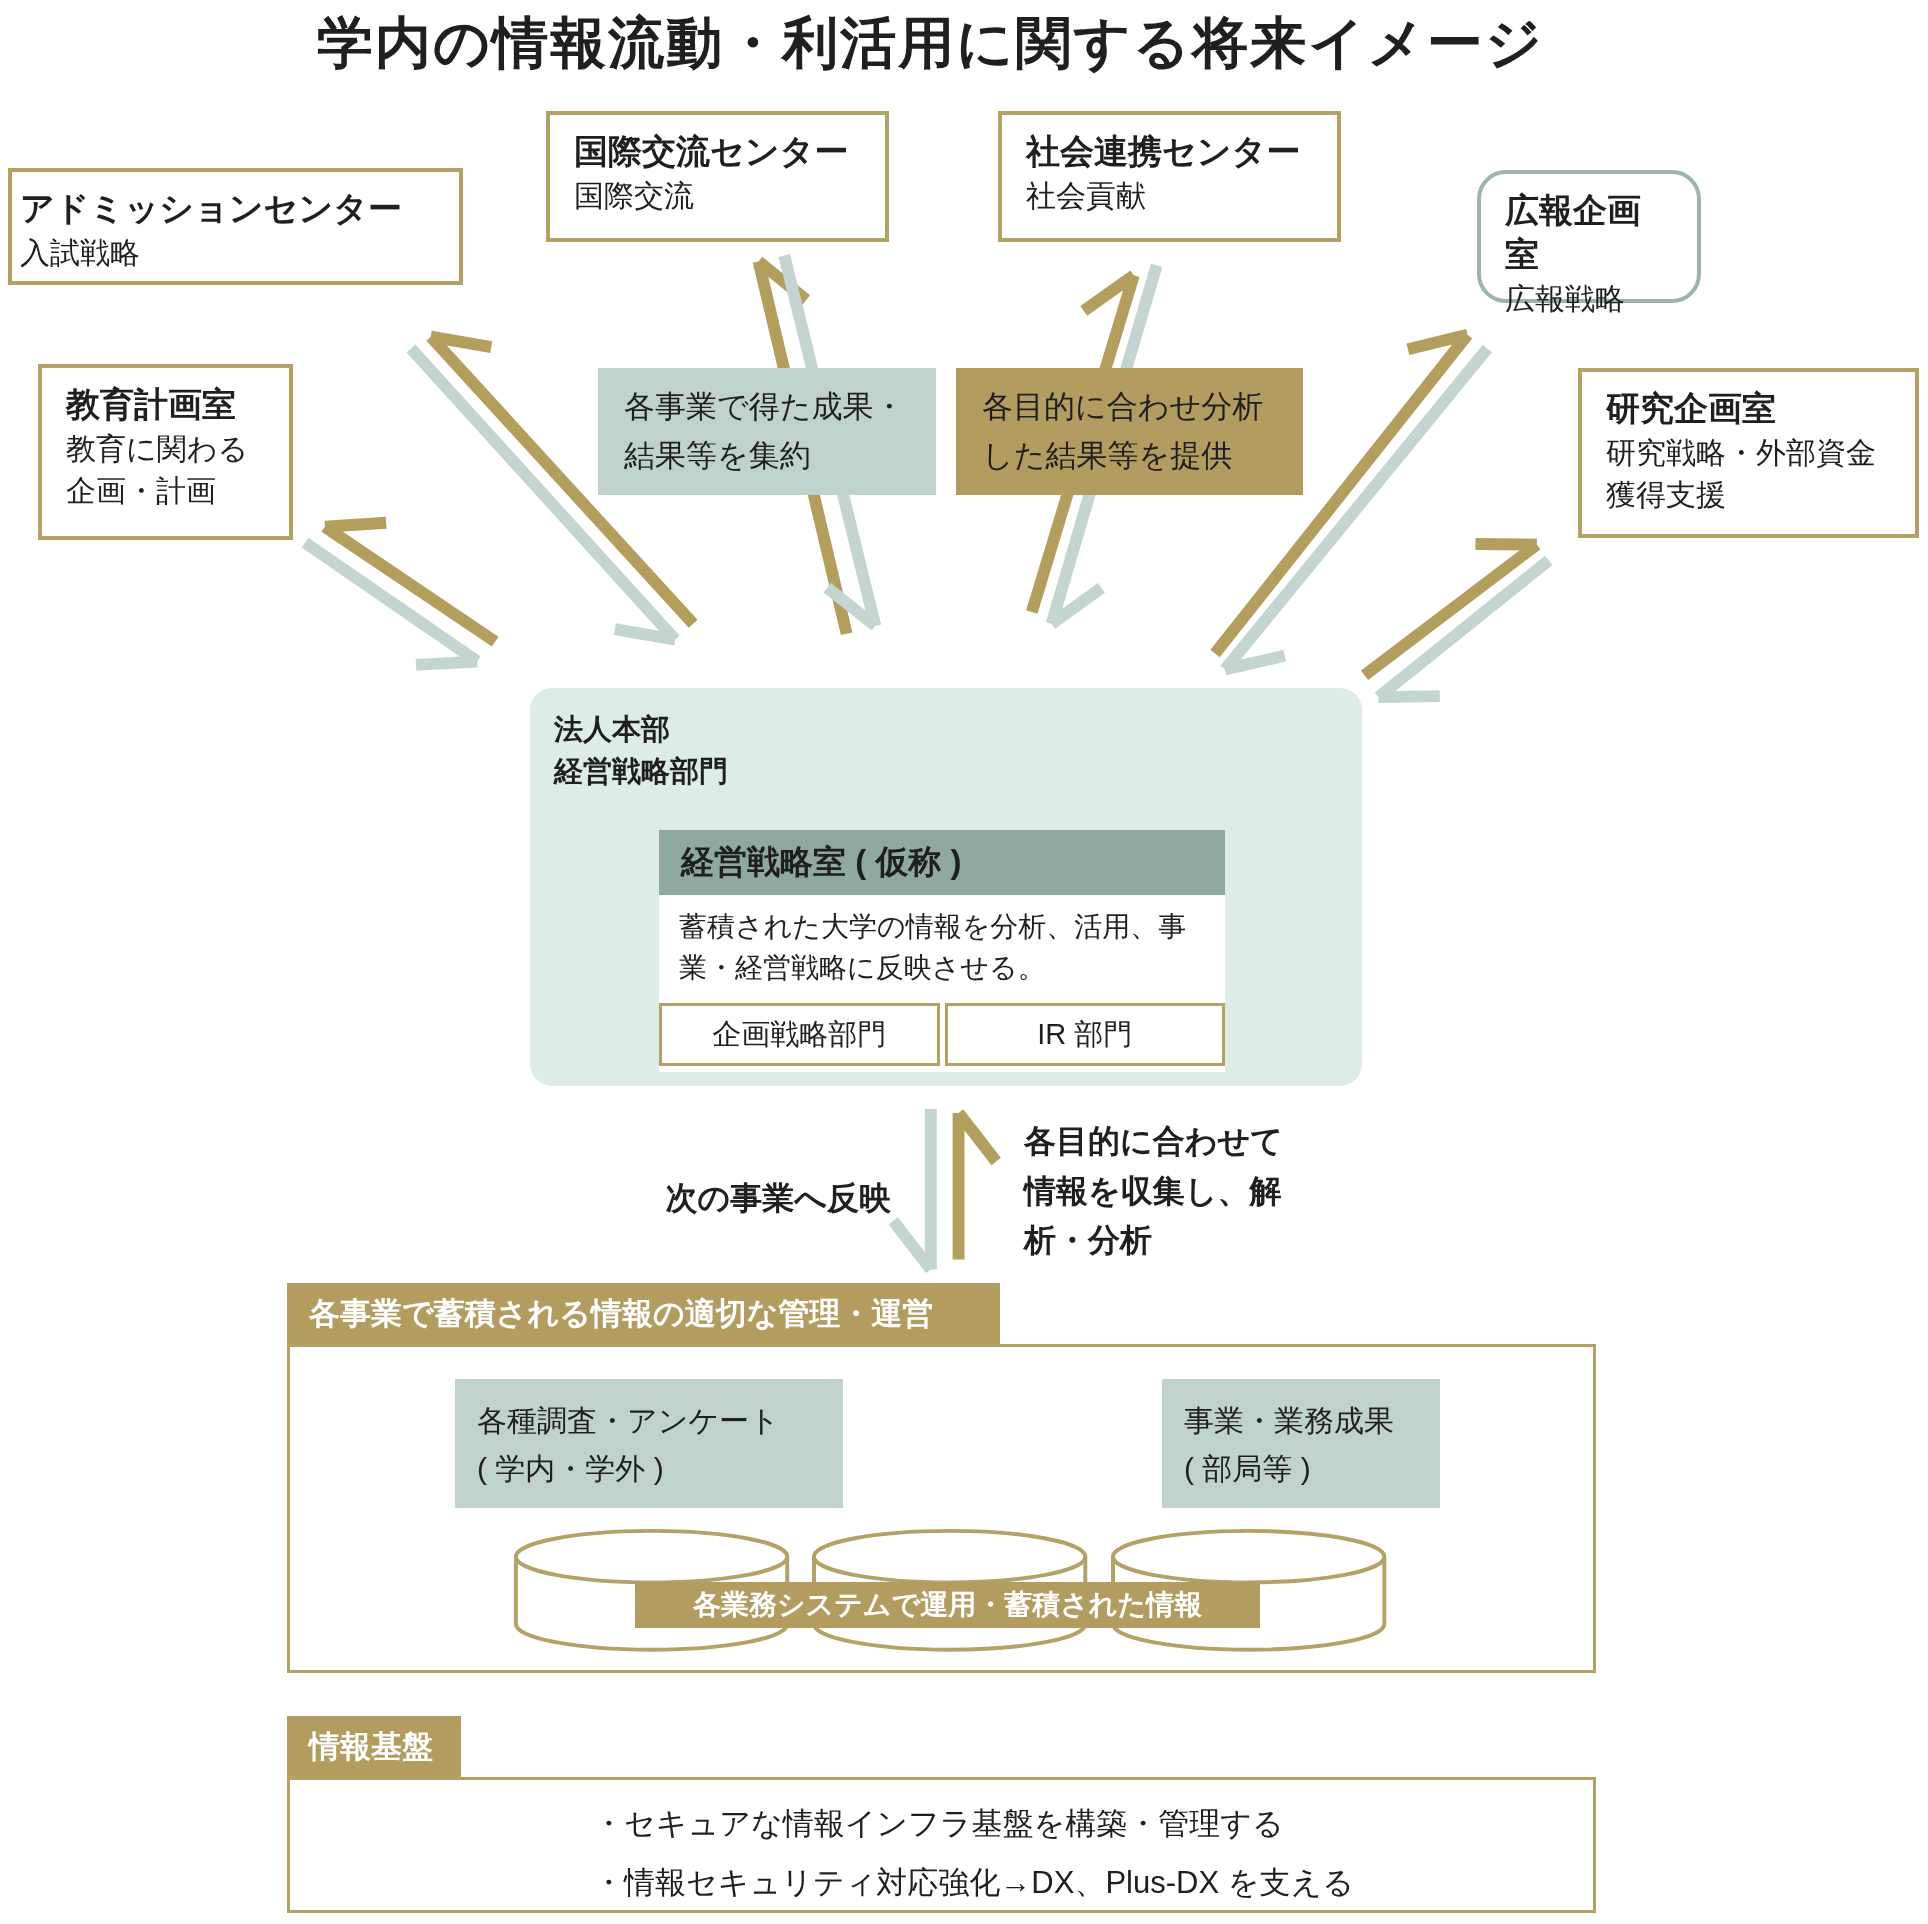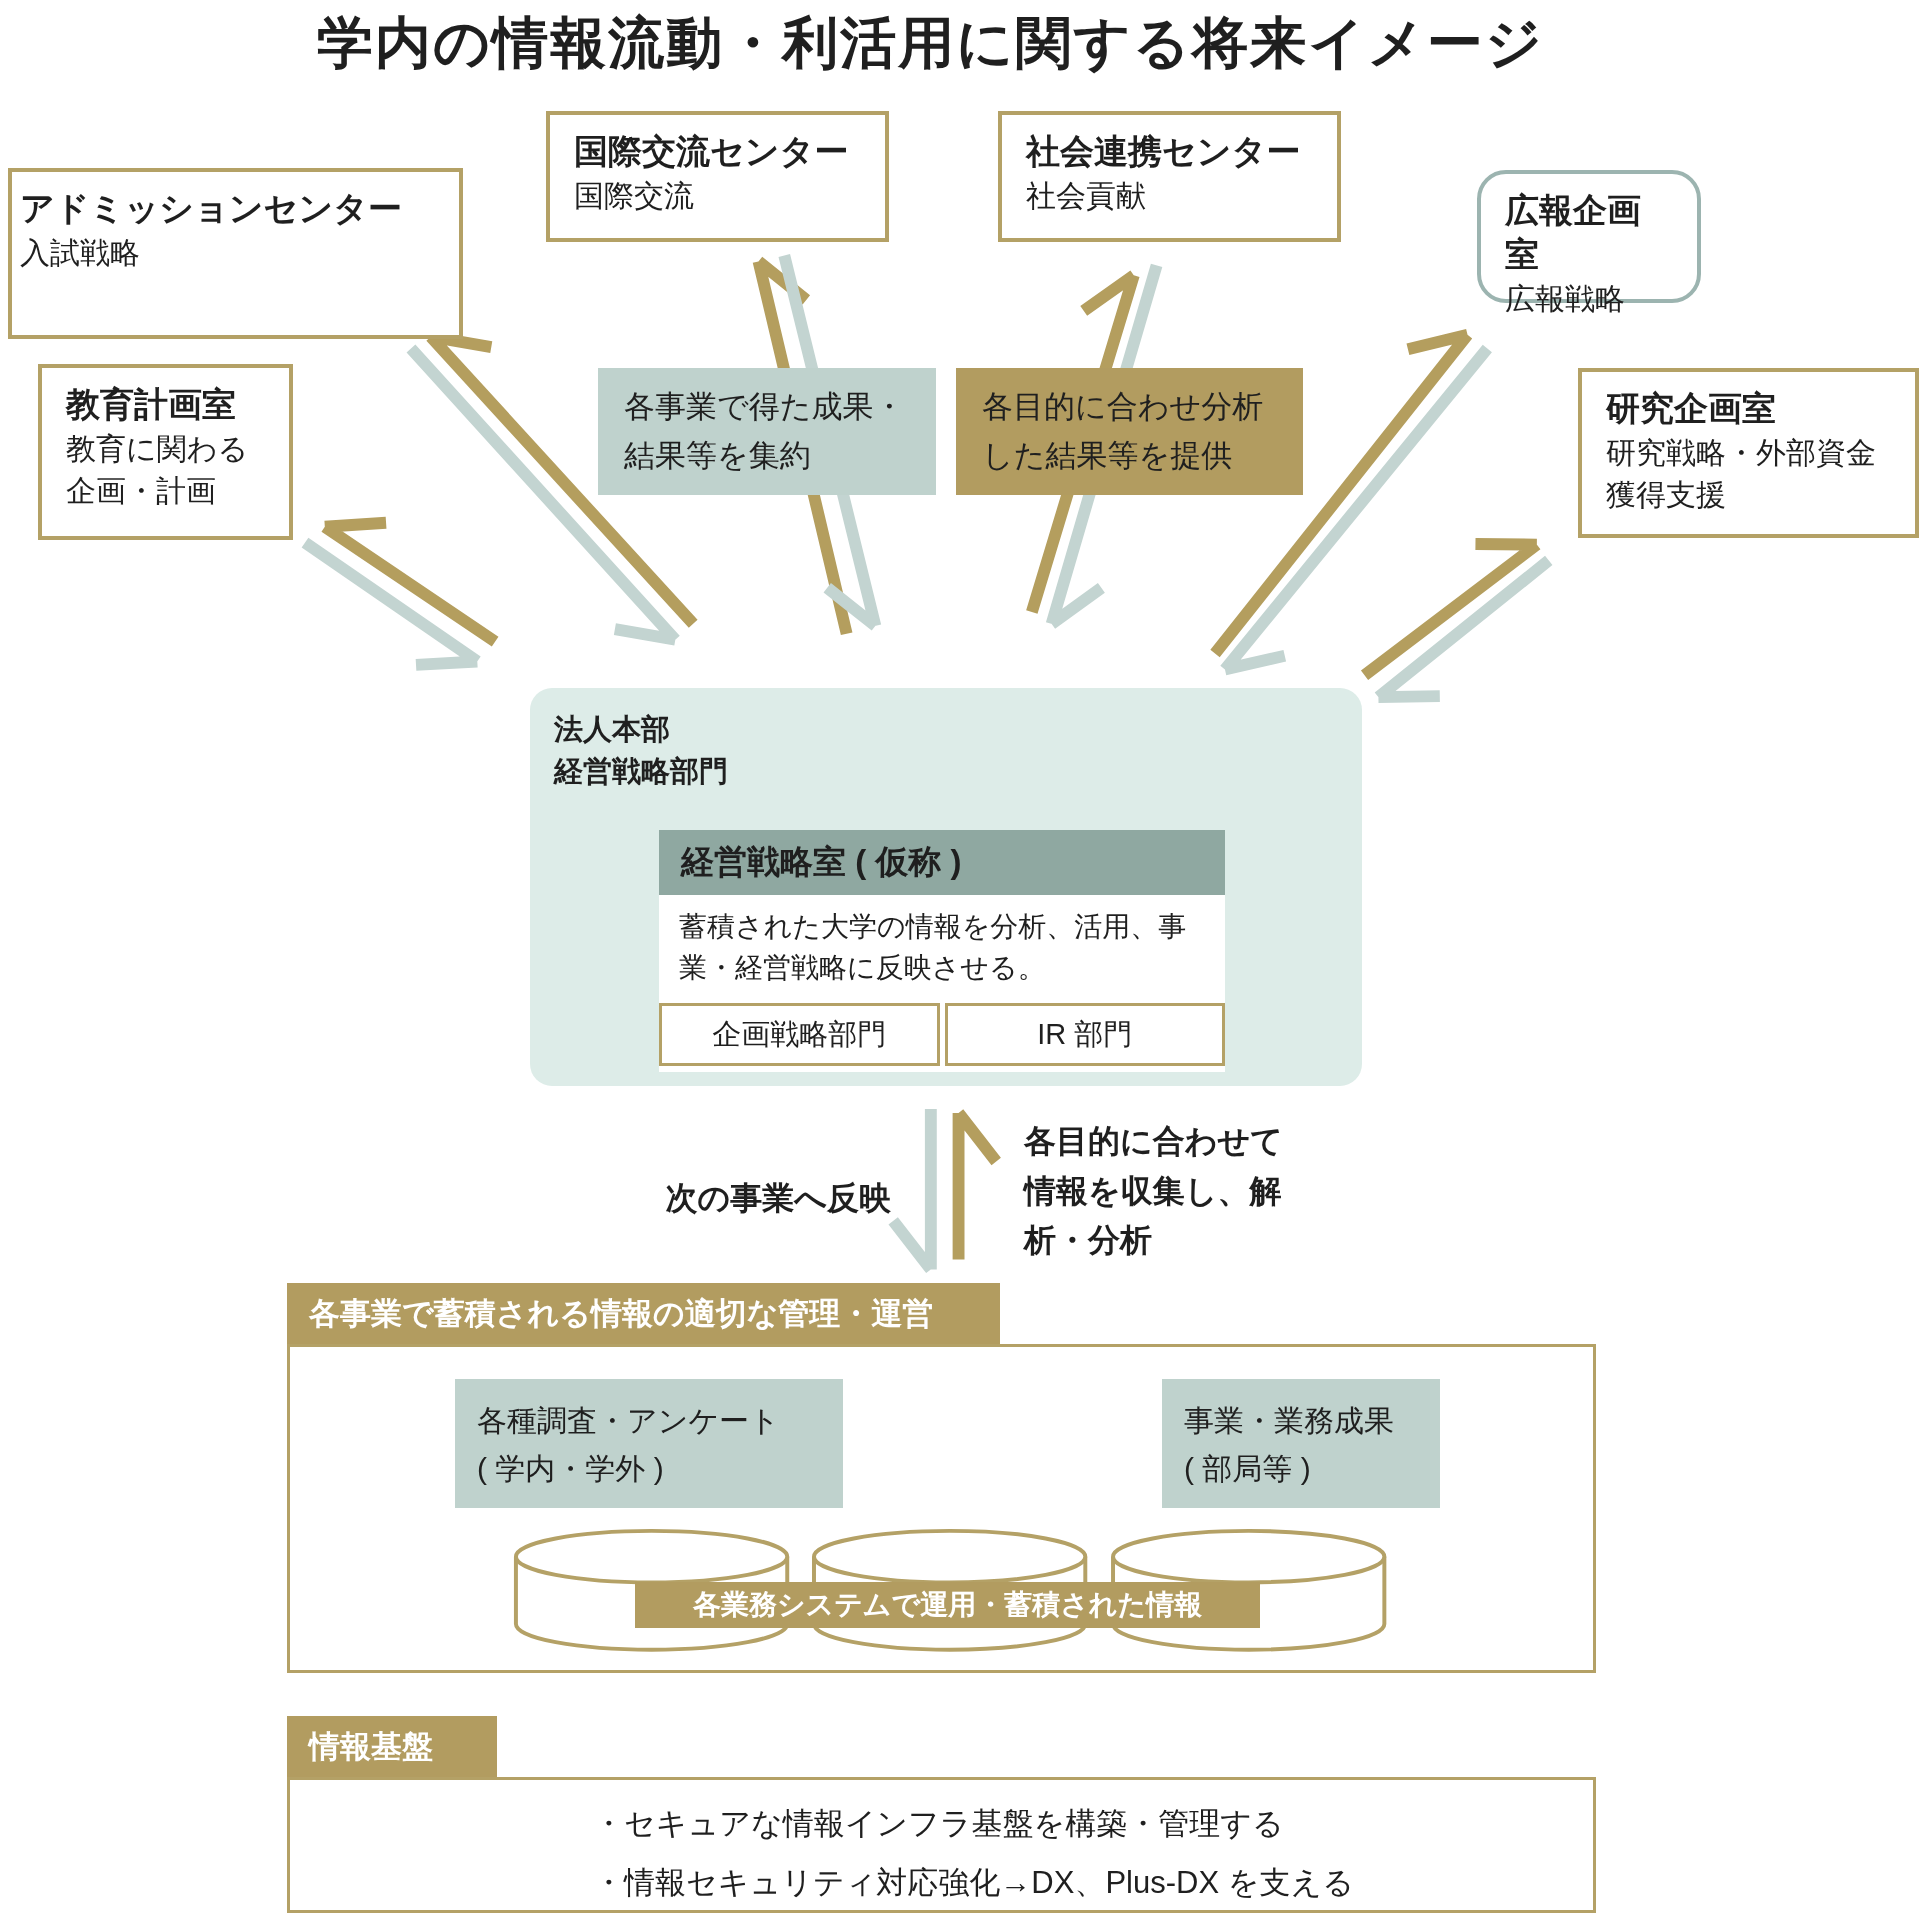--- a/index.html
+++ b/index.html
@@ -66,21 +66,21 @@
       <path d="M1227 660 L1482 338 M1482 338 L1421.7917882242682 352.79767666793134" stroke="#b49e5e" stroke-width="12" fill="none"></path>
       <path d="M1502 352 L1237 676 M1237 676 L1297.433983537092 662.1532085363255" stroke="#c3d4d1" stroke-width="12" fill="none"></path>
       <path d="M1378 682 L1552 550 M1552 550 L1490.0037539914922 549.3177384280312" stroke="#b49e5e" stroke-width="12" fill="none"></path>
       <path d="M1564 566 L1392 704 M1392 704 L1453.9919072954203 702.998286529977" stroke="#c3d4d1" stroke-width="12" fill="none"></path>
       <path d="M940 1120 L940 1282 M940 1282 L901.9867551776471 1233.0204816471633" stroke="#c3d4d1" stroke-width="12" fill="none"></path>
       <path d="M968 1272 L968 1124 M968 1124 L1006.0132448223529 1172.9795183528367" stroke="#b49e5e" stroke-width="12" fill="none"></path>
     </svg>
 
   <div class="abs z2 page-title">学内の情報流動・利活用に関する将来イメージ</div>
 
-  <div class="abs z2 dept" style="left:8px;top:168px;width:455px;height:171px;padding-left:8px;">
+  <div class="abs z2 dept" style="left:8px;top:168px;width:455px;height:117px;padding-left:8px;">
     <div class="dept-title">アドミッションセンター</div>
     <div class="dept-desc pre">入試戦略</div>
   </div>
 
   <div class="abs z2 dept" style="left:38px;top:364px;width:255px;height:176px;">
     <div class="dept-title">教育計画室</div>
     <div class="dept-desc pre">教育に関わる
 企画・計画</div>
   </div>
 
@@ -145,20 +145,20 @@
         <path d="M822 1572 L822 1640 A137 26 0 0 0 1096 1640 L1096 1572" fill="#fff" stroke="#b4a166" stroke-width="4"></path>
         <ellipse cx="959" cy="1572" rx="137" ry="26" fill="#fff" stroke="#b4a166" stroke-width="4"></ellipse>
       </g>
       <g>
         <path d="M1124 1572 L1124 1640 A137 26 0 0 0 1398 1640 L1398 1572" fill="#fff" stroke="#b4a166" stroke-width="4"></path>
         <ellipse cx="1261" cy="1572" rx="137" ry="26" fill="#fff" stroke="#b4a166" stroke-width="4"></ellipse>
       </g>
     </svg>
   <div class="abs z4 banner" style="left:635px;top:1582px;width:625px;height:46px;">各業務システムで運用・蓄積された情報</div>
 
-  <div class="abs z2 tab" style="left:287px;top:1716px;width:210px;height:61px;font-size:31px;">情報基盤</div>
+  <div class="abs z2 tab" style="left:287px;top:1716px;width:174px;height:61px;font-size:31px;">情報基盤</div>
   <div class="abs z2 bigbox" style="left:287px;top:1777px;width:1309px;height:136px;padding:28px 0 0 259px;">
     <div class="infra-item">・セキュアな情報インフラ基盤を構築・管理する</div>
     <div class="infra-item">・情報セキュリティ対応強化→DX、Plus-DX を支える</div>
   </div>
 
 </div>
 
 
 </body></html>

